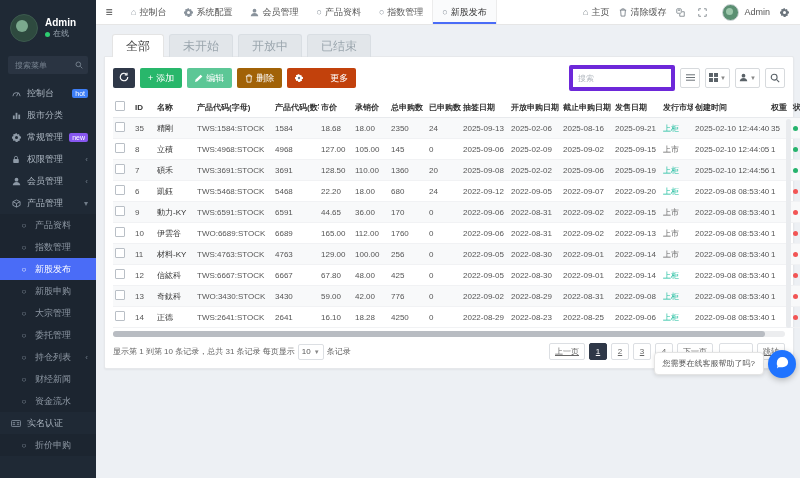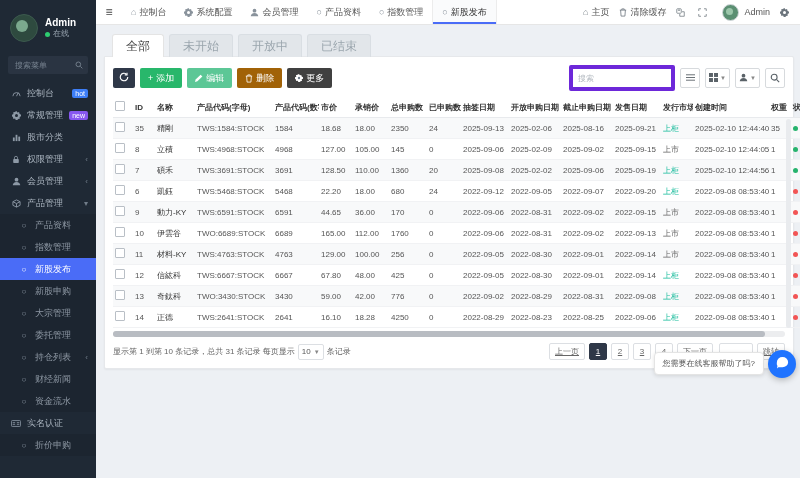--- a/index.html
+++ b/index.html
@@ -50,21 +50,21 @@
   .tab.active{background:#fff;color:#444;border-color:#e4e4e4;}
   
   .card{position:absolute;left:104px;top:56px;width:688px;background:#fff;border:1px solid #e6e8eb;border-radius:0 2px 2px 2px;box-shadow:0 1px 2px rgba(0,0,0,.05);z-index:2;}
   .toolbar{display:flex;align-items:center;padding:8px 8px 6px 8px;}
   .btn{height:20px;border:none;border-radius:2px;color:#fff;font-size:9px;display:inline-flex;align-items:center;padding:0 8px;margin-right:5px;cursor:pointer;font-family:inherit;white-space:nowrap;}
   .btn .bic{margin-right:3px;display:inline-flex;}
   .btn-refresh{background:#2f3848;width:22px;padding:0;justify-content:center;}
   .btn-add{background:#28b76b;}
   .btn-edit{background:#5cc796;}
   .btn-del{background:#a16207;}
-  .btn-more{background:#404040;}
+  .btn-more{background:#c2410c;gap:24px;}
   .tool-right{margin-left:auto;display:flex;align-items:center;}
   .search-input{width:88px;height:18px;border:4px solid #6d28d9;border-radius:2px;font-size:8px;padding:0 5px;outline:none;color:#555;font-family:inherit;}
   .search-input::placeholder{color:#b3b9c0;}
   .mini-btn{height:20px;min-width:20px;background:#fff;border:1px solid #d7dadd;border-radius:2px;color:#5a6268;display:inline-flex;align-items:center;justify-content:center;margin-left:5px;cursor:pointer;padding:0 3px;font-size:7px;}
   .mini-btn .caret{margin-left:2px;font-size:6px;color:#888;}
   
   .table-wrap{position:relative;padding:0 8px;}
   table{width:100%;border-collapse:collapse;table-layout:fixed;font-size:8px;}
   thead th{font-weight:bold;color:#333;text-align:left;padding:4px 2px;border-bottom:1px solid #e8eaed;white-space:nowrap;overflow:hidden;font-size:8px;}
   tbody td{padding:0 2px;height:20px;color:#555;white-space:nowrap;overflow:hidden;border-bottom:1px solid #f1f2f4;}
@@ -121,37 +121,37 @@
           <svg width="9" height="9" viewBox="0 0 10 10" fill="none" stroke="currentColor">
             <path d="M1 8a4 4 0 1 1 8 0"></path>
             <path d="M5 8l2-4"></path>
           </svg>
         </span>
         <span class="grow">控制台</span>
         <span class="side-badge" style="background: rgb(61, 126, 247);">hot</span>
       </div>
       <div class="side-item">
         <span class="sicon">
-          <svg width="9" height="9" viewBox="0 0 12 12">
-            <path fill="currentColor" d="M6 0l1.2 2 2.2-.6.6 2.2L12 5v2l-2 .9.6 2.2-2.2.6L7 12H5l-.9-2-2.2.6-.6-2.2L0 7V5l2-.9-.6-2.2 2.2-.6z"></path>
-            <circle cx="6" cy="6" r="2" fill="#1f2935"></circle>
-          </svg>
-        </span>
-        <span class="grow">常规管理</span>
-        <span class="side-badge" style="background: rgb(135, 87, 240);">new</span>
-      </div>
-      <div class="side-item">
-        <span class="sicon">
           <svg width="9" height="9" viewBox="0 0 10 10" fill="currentColor">
             <rect x="1" y="5" width="2" height="4"></rect>
             <rect x="4" y="2" width="2" height="7"></rect>
             <rect x="7" y="4" width="2" height="5"></rect>
           </svg>
         </span>
         <span class="grow">股市分类</span>
+      </div>
+      <div class="side-item">
+        <span class="sicon">
+          <svg width="9" height="9" viewBox="0 0 12 12">
+            <path fill="currentColor" d="M6 0l1.2 2 2.2-.6.6 2.2L12 5v2l-2 .9.6 2.2-2.2.6L7 12H5l-.9-2-2.2.6-.6-2.2L0 7V5l2-.9-.6-2.2 2.2-.6z"></path>
+            <circle cx="6" cy="6" r="2" fill="#1f2935"></circle>
+          </svg>
+        </span>
+        <span class="grow">常规管理</span>
+        <span class="side-badge" style="background: rgb(135, 87, 240);">new</span>
       </div>
       <div class="side-item">
         <span class="sicon">
           <svg width="8" height="9" viewBox="0 0 10 10" fill="currentColor">
             <rect x="1.5" y="4.5" width="7" height="5" rx="1"></rect>
             <path d="M3 4.5V3a2 2 0 1 1 4 0v1.5" fill="none" stroke="currentColor"></path>
           </svg>
         </span>
         <span class="grow">权限管理</span>
         <span class="side-chev">‹</span>

